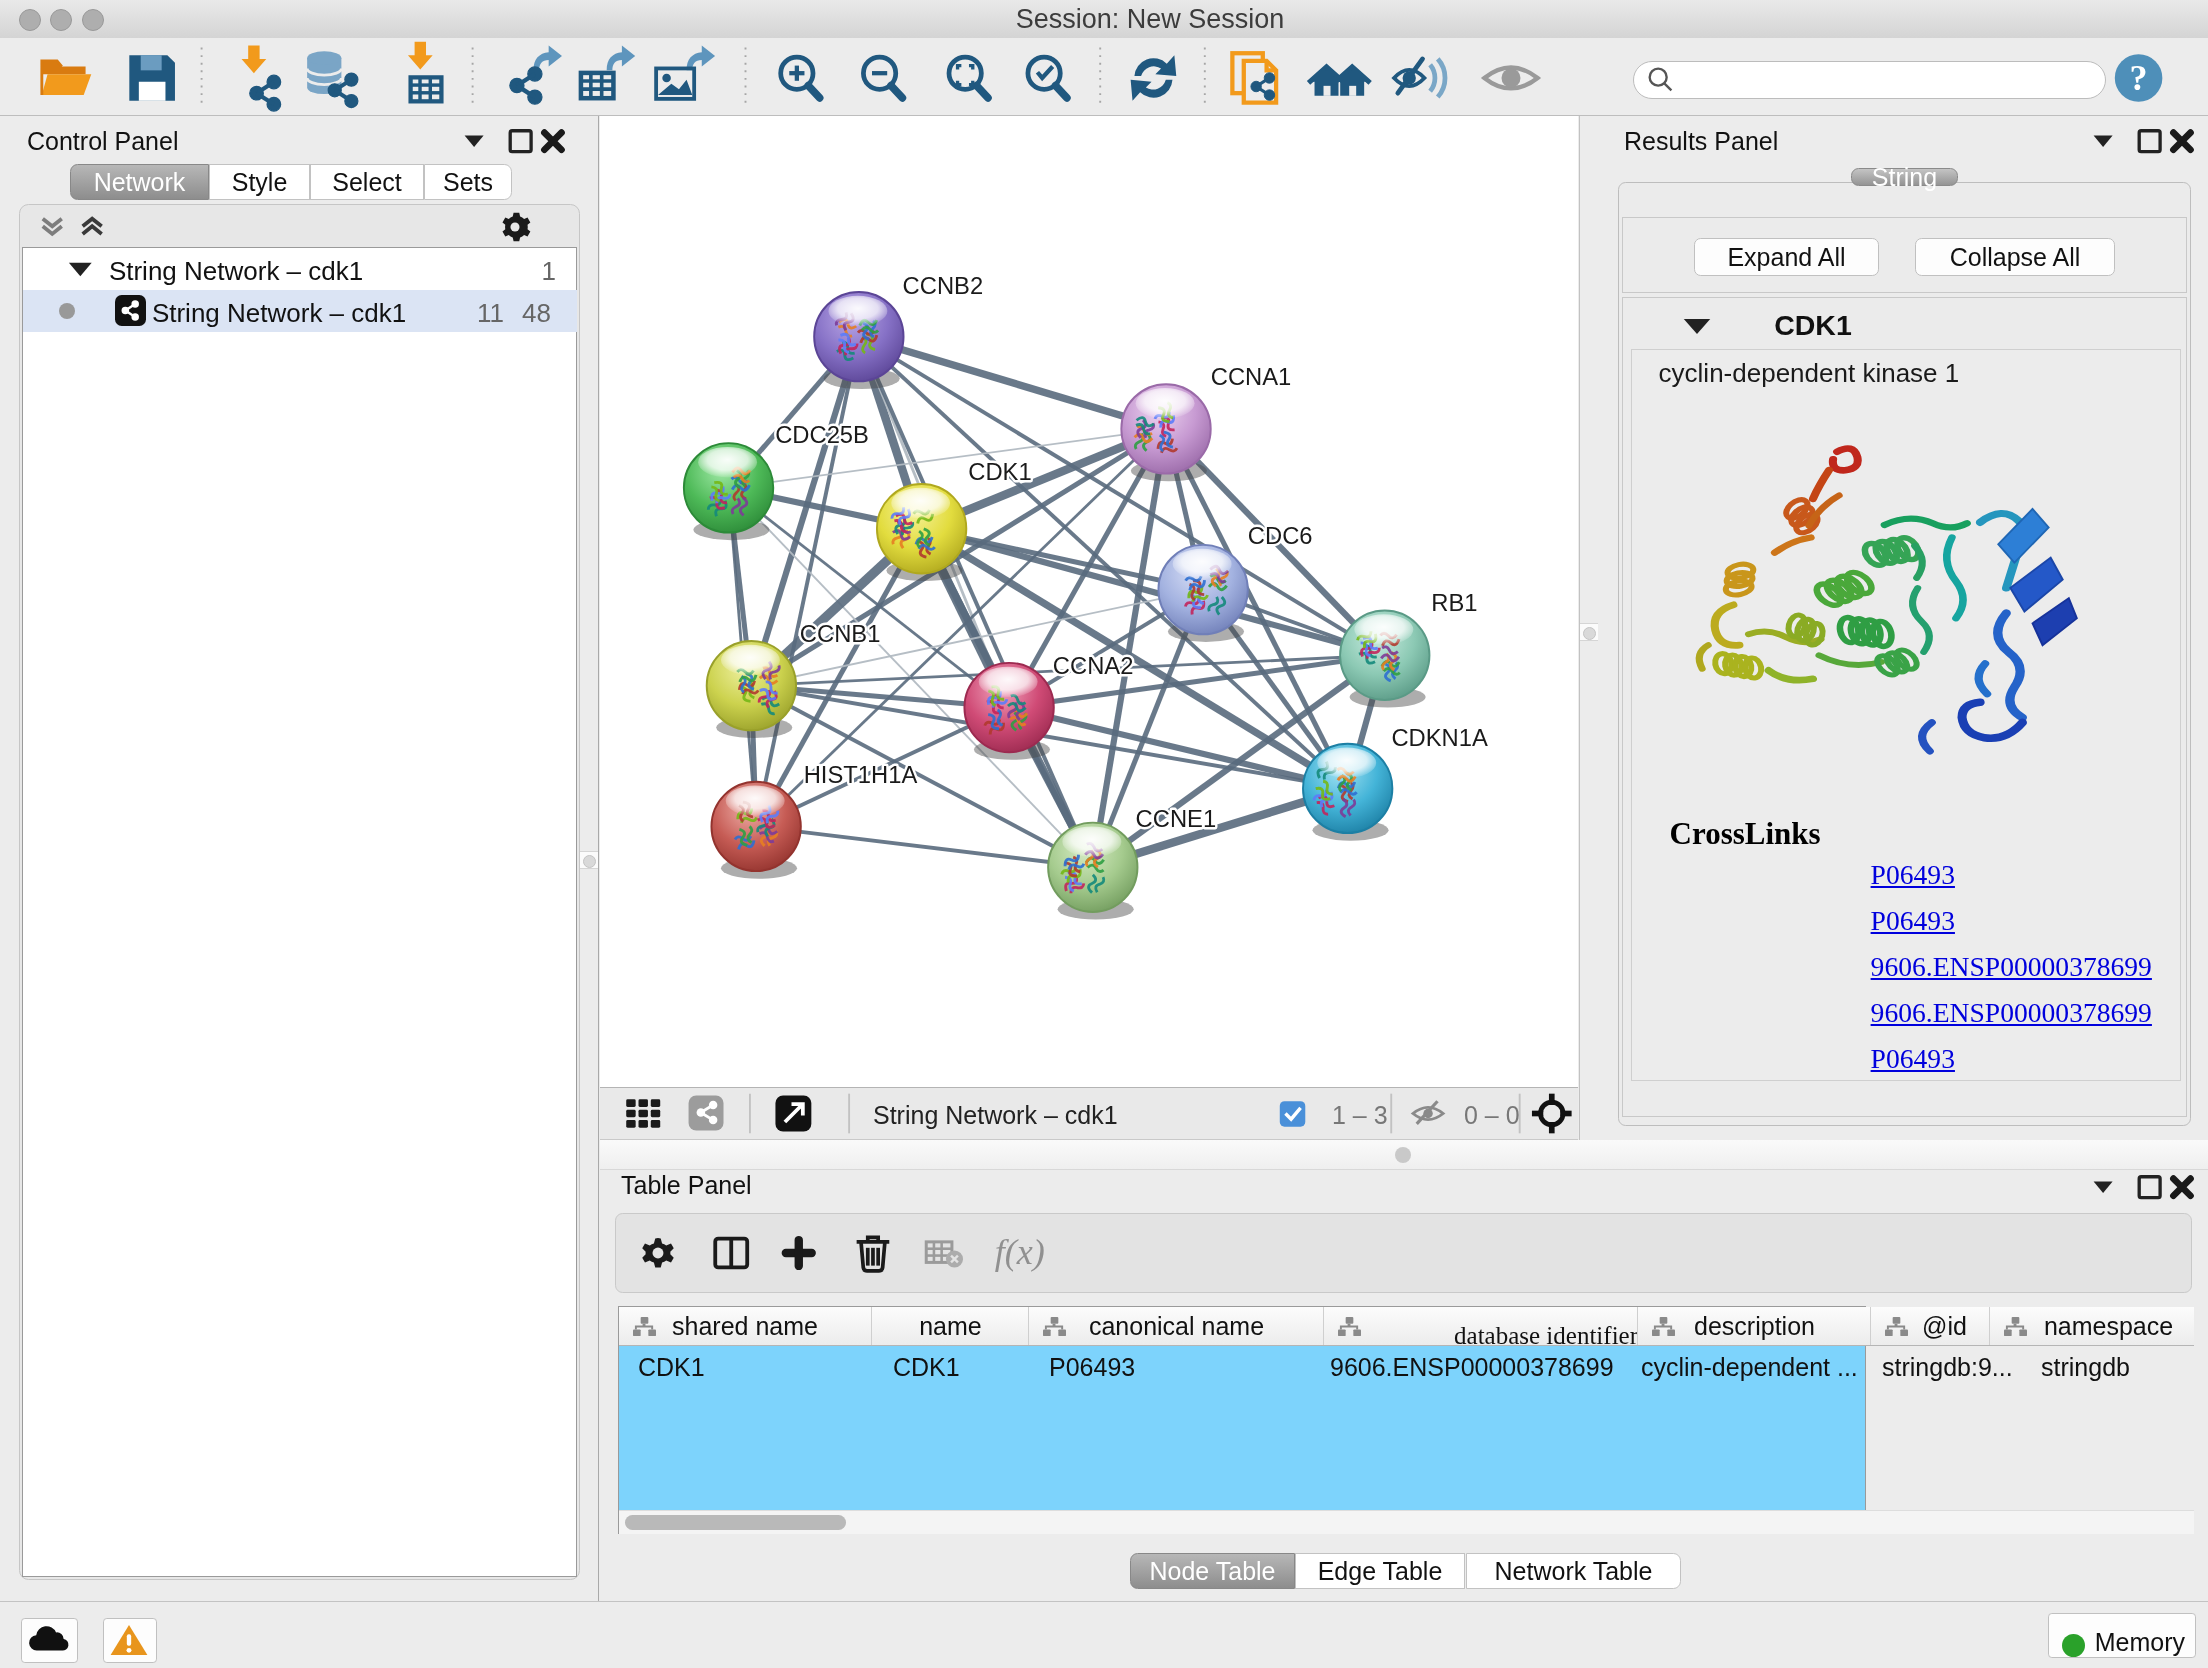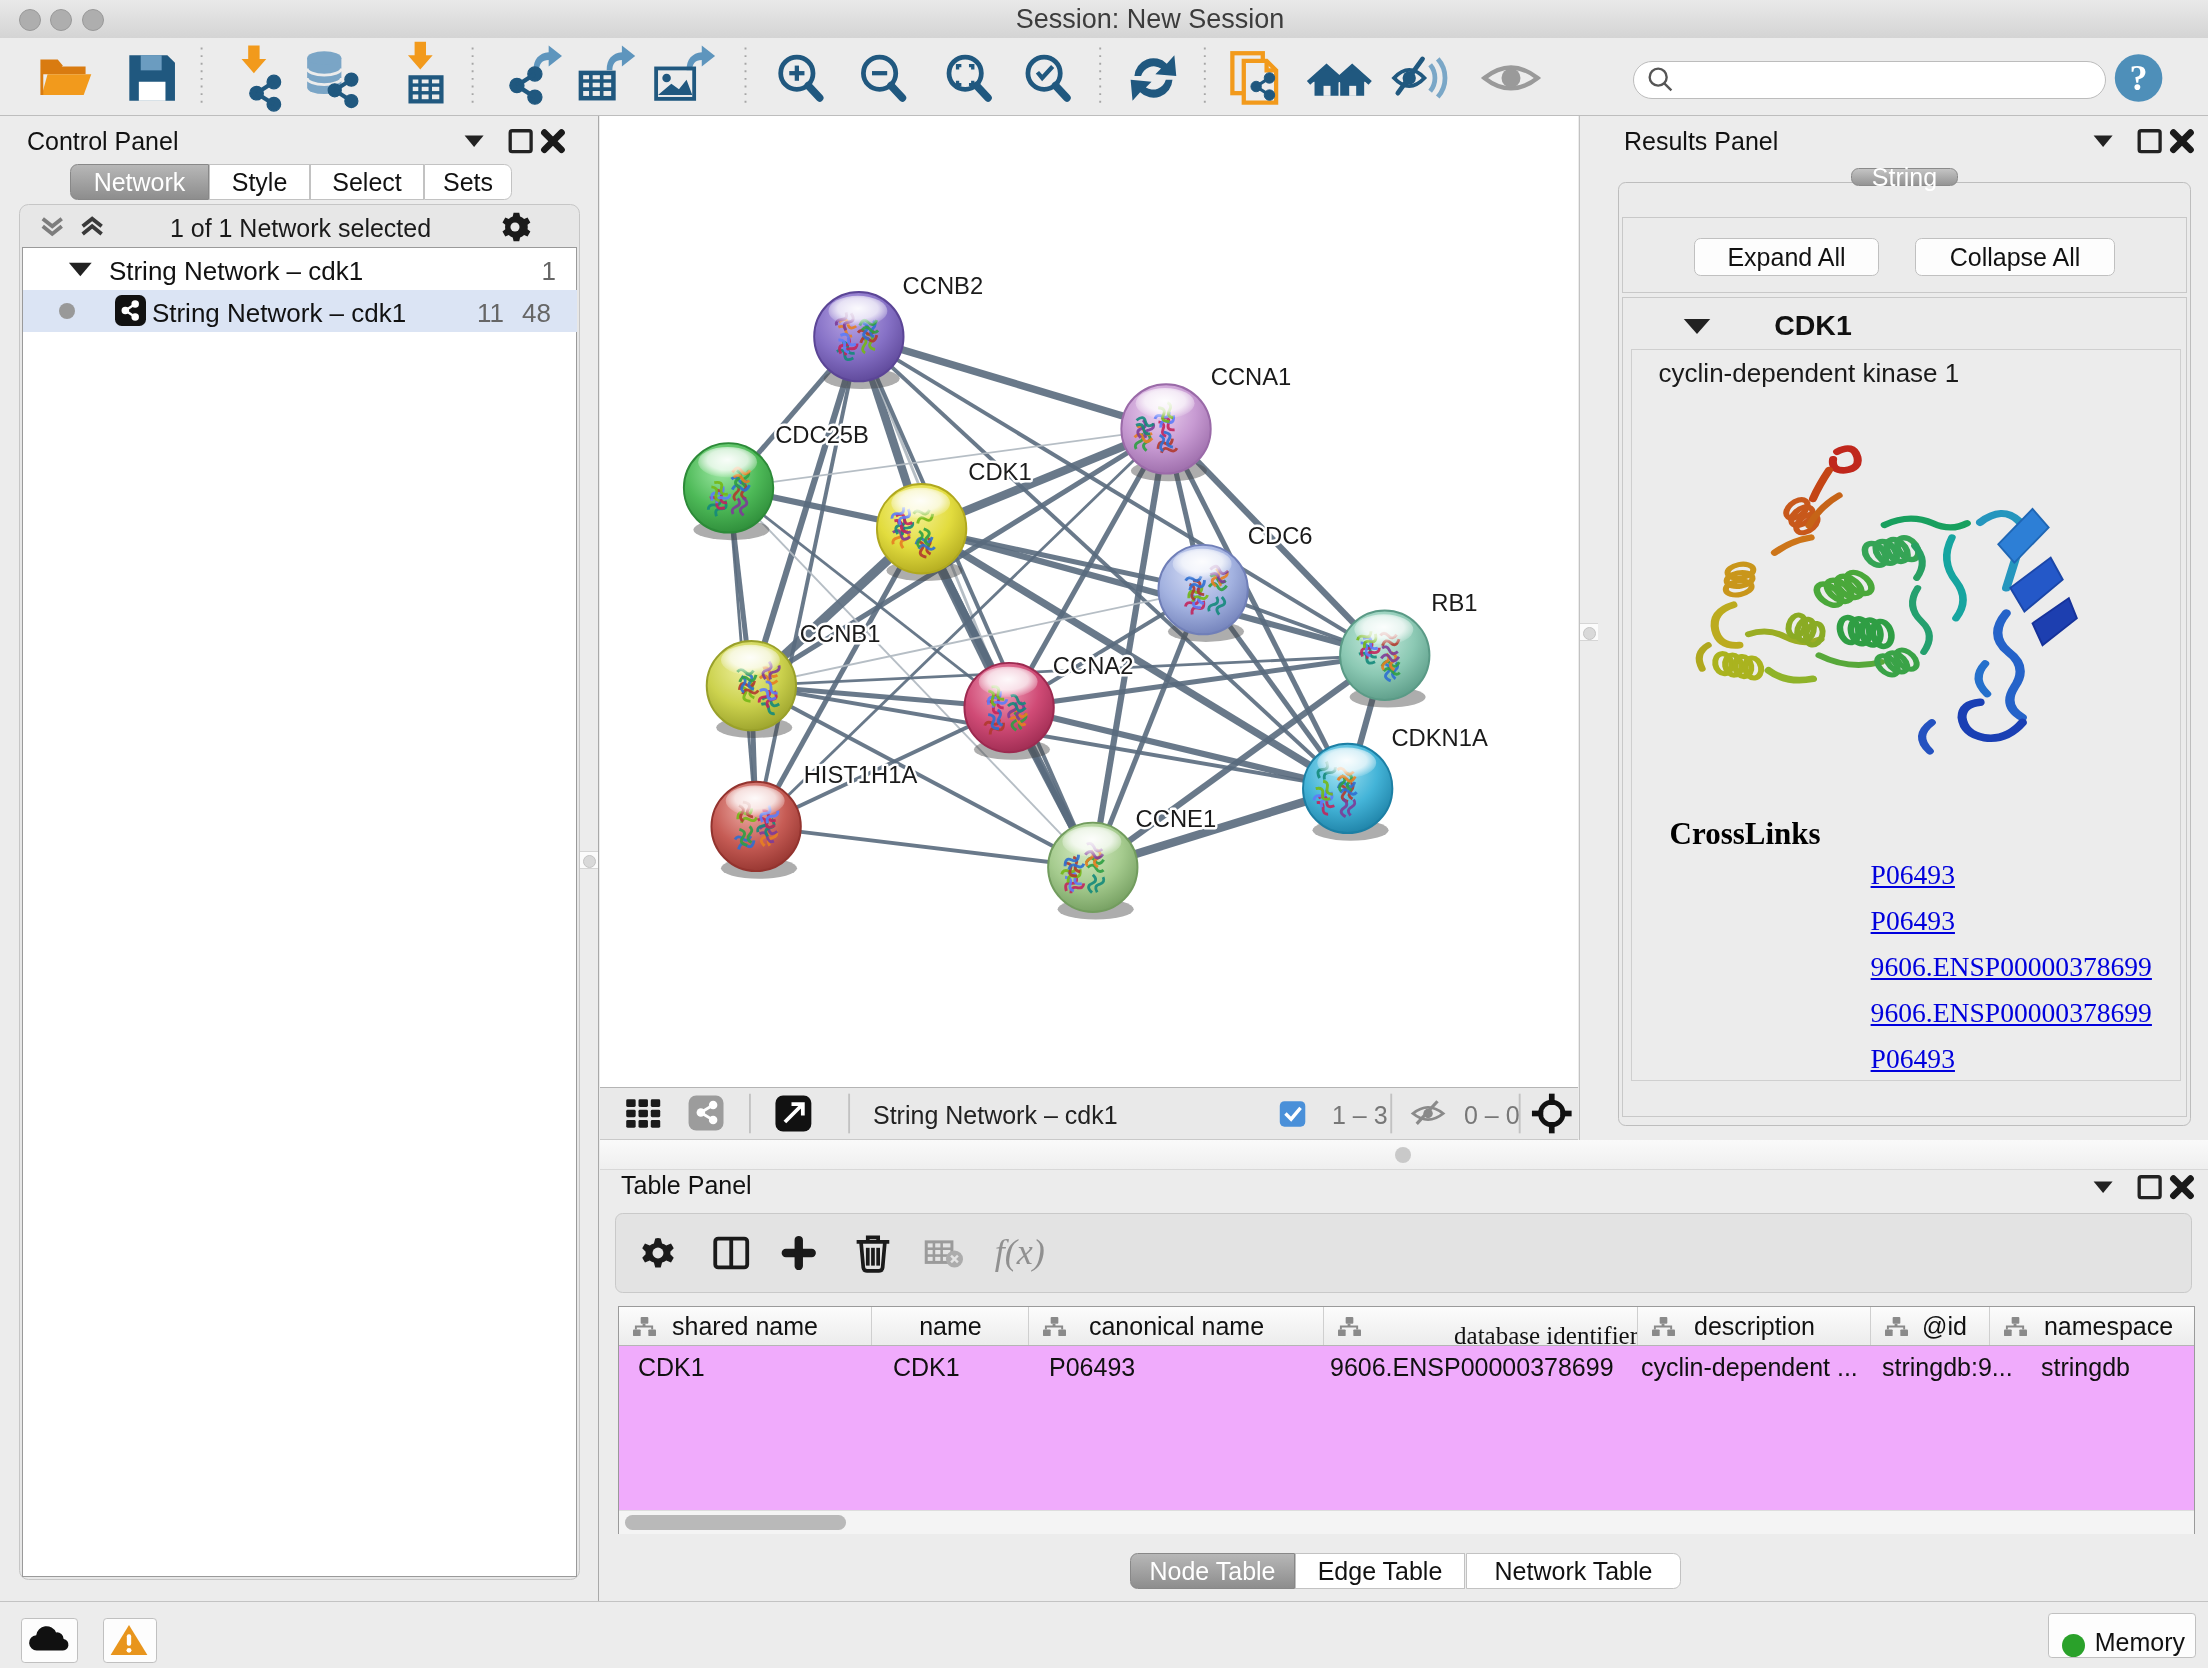--- a/index.html
+++ b/index.html
@@ -214,21 +214,20 @@
     <svg class="abs" style="left:13.3px;top:7.6px;" width="86" height="28.5" viewBox="0 0 90 30">
       <g fill="none" stroke="#7d7d7d" stroke-width="4">
           <path d="M10 6 L20 14 L30 6"></path>
           <path d="M10 14 L20 22 L30 14"></path>
         </g>
       <g fill="none" stroke="#3a3a3a" stroke-width="4">
           <path d="M52 14 L62 6 L72 14"></path>
           <path d="M52 22 L62 14 L72 22"></path>
         </g>
     </svg>
-    <div class="abs" style="left:0;top:8.6px;width:561px;text-align:center;font-size:25px;color:#1a1a1a;">1 of 1 Network selected</div>
     <svg class="abs" style="left:478px;top:4.8px;" width="34" height="34" viewBox="0 0 24 24">
         <path fill="#1a1a1a" d="M12 8.5A3.5 3.5 0 1 0 12 15.5 3.5 3.5 0 0 0 12 8.5zm9 3.5c0-.6-.06-1.1-.16-1.65l2-1.55-2-3.5-2.4 1a7.2 7.2 0 0 0-2.84-1.65L15 2h-4l-.6 2.65A7.2 7.2 0 0 0 7.56 6.3l-2.4-1-2 3.5 2 1.55A8 8 0 0 0 5 12c0 .6.06 1.1.16 1.65l-2 1.55 2 3.5 2.4-1a7.2 7.2 0 0 0 2.84 1.65L11 22h4l.6-2.65a7.2 7.2 0 0 0 2.84-1.65l2.4 1 2-3.5-2-1.55c.1-.55.16-1.05.16-1.65z"></path>
         <circle cx="12" cy="12" r="3.2" fill="#e7e7e7"></circle>
       </svg>
 
     <div class="abs" style="left:1.9px;top:42px;width:555px;height:1330px;background:#fff;border:1px solid #9a9a9a;box-sizing:border-box;">
 
       <div class="abs" style="left:0;top:0;width:554px;height:42px;">
         <svg class="abs" style="left:44px;top:12.4px;" width="28.5" height="19" viewBox="0 0 30 20">
             <path d="M2 3 L26 3 L14 17 Z" fill="#222"></path>
@@ -951,21 +950,21 @@
           <line x1="-20" y1="3" x2="10" y2="3" stroke="#555" stroke-width="3"></line>
     <line x1="-11" y1="-13" x2="-11" y2="11" stroke="#555" stroke-width="3"></line>
           <line x1="-2" y1="-13" x2="-2" y2="11" stroke="#555" stroke-width="3"></line>
     <circle cx="13" cy="7" r="10" fill="#777"></circle>
           <path d="M9 3 L17 11 M17 3 L9 11" stroke="#e3e3e3" stroke-width="2.8"></path>
   </g>
         <text x="398" y="53" font-family="Liberation Serif,serif" font-style="italic" font-size="38" fill="#909090">f(x)</text>
       </svg>
   </div>
 
-  <div class="abs" style="left:18px;top:136px;width:1577px;height:228px;background:#f0abfc;border:1px solid #9a9a9a;box-sizing:border-box;">
+  <div class="abs" style="left:18px;top:136px;width:1248px;height:228px;background:#7dd3fc;border:1px solid #9a9a9a;box-sizing:border-box;">
     <div class="abs" style="left:0;top:0;width:1575px;height:39px;background:linear-gradient(#fcfcfc,#ececec);border-bottom:1px solid #b5b5b5;box-sizing:border-box;" id="theadrow">
         <div class="abs" style="left:0px;top:0;width:252px;height:38px;box-sizing:border-box;">
           <svg class="abs" style="left:13.3px;top:7.6px;" width="25" height="23" viewBox="0 0 26 24">
             <g fill="#8a8a8a">
               <rect x="9" y="2" width="8" height="7" rx="1"></rect>
               <rect x="1" y="15" width="8" height="7" rx="1"></rect>
               <rect x="17" y="15" width="8" height="7" rx="1"></rect>
               <path d="M12 9 L12 12 L4 12 L4 15 M12 12 L21 12 L21 15 M13 9 L13 13" stroke="#8a8a8a" stroke-width="2" fill="none"></path>
             </g>
           </svg>

